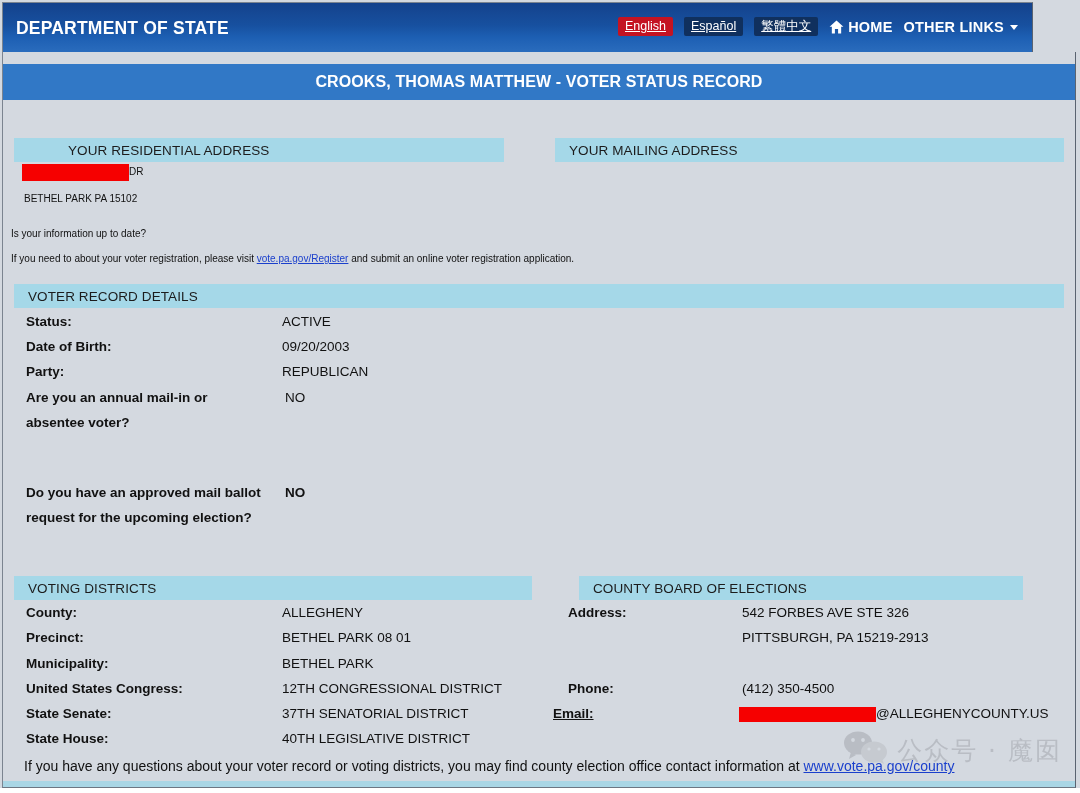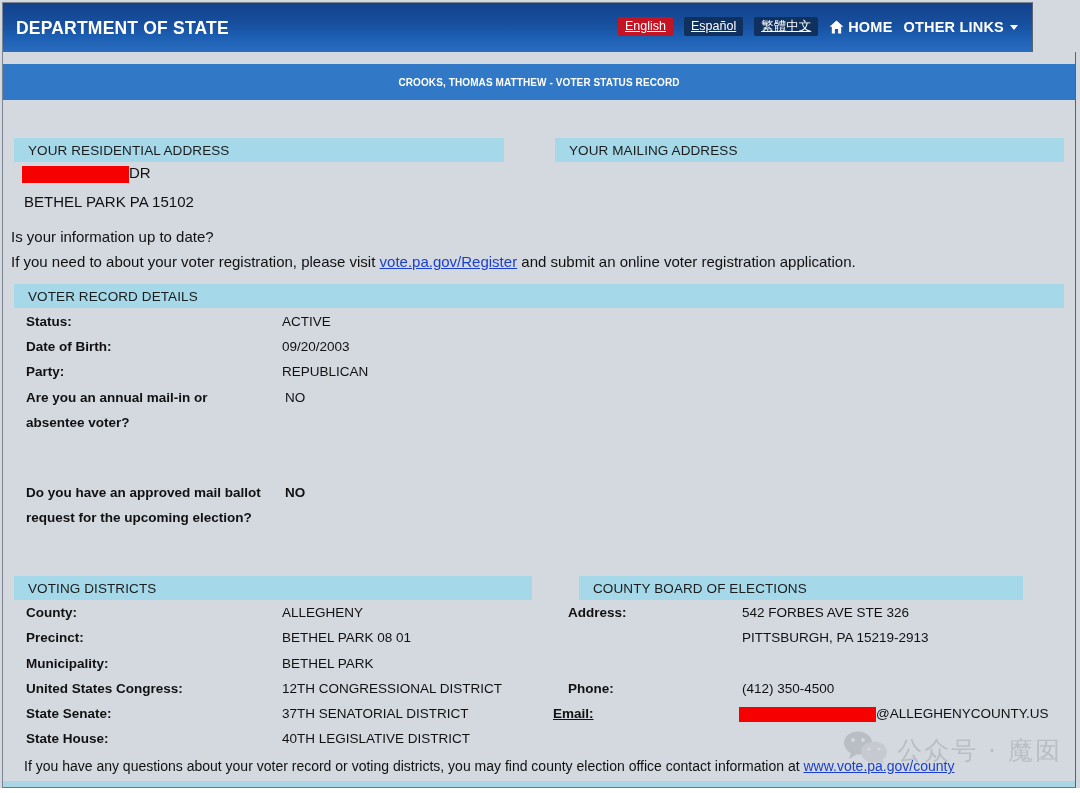--- a/index.html
+++ b/index.html
@@ -115,21 +115,21 @@
     background: #3178c6;
     border-left: 1px solid #7b8490;
     border-right: 1px solid #5a6370;
     display: flex;
     align-items: center;
     justify-content: center;
     z-index: 5;
   }
   #record-title {
     color: #ffffff;
-    font-size: 10px;
+    font-size: 16px;
     font-weight: 700;
     letter-spacing: 0.1px;
   }
 
   
   #body-panel {
     position: absolute;
     left: 2px; top: 100px;
     width: 1074px;
     height: 681px;
@@ -167,21 +167,21 @@
     font-weight: 700;
     color: #111111;
   }
   .fld-value {
     position: absolute;
     font-size: 13.5px;
     color: #111111;
   }
   .plain-text {
     position: absolute;
-    font-size: 15px;
+    font-size: 10px;
     color: #111111;
   }
   .link {
     color: #1a3fcc;
     text-decoration: underline;
   }
   .redact {
     display: inline-block;
     background: #f60000;
     vertical-align: middle;
@@ -288,21 +288,21 @@
   <div id="header-gap"></div>
 
   <div id="record-title-bar">
     <div id="record-title">CROOKS, THOMAS MATTHEW - VOTER STATUS RECORD</div>
   </div>
 
   <div id="body-panel"></div>
 
   <div id="content">
 
-    <div class="sec-bar" style="left:12px; top:38px; width:490px;">
+    <div class="sec-bar" style="left:12px; top:38px; width:490px;padding-left:40px;">
       <span class="sec-label">YOUR RESIDENTIAL ADDRESS</span>
     </div>
 
     <div class="sec-bar" style="left:553px; top:38px; width:509px;">
       <span class="sec-label">YOUR MAILING ADDRESS</span>
     </div>
 
     <div class="plain-text" style="left:20px; top:64px;">
       <span class="redact" style="width:107px; height:17px;"></span><span>DR</span>
     </div>

